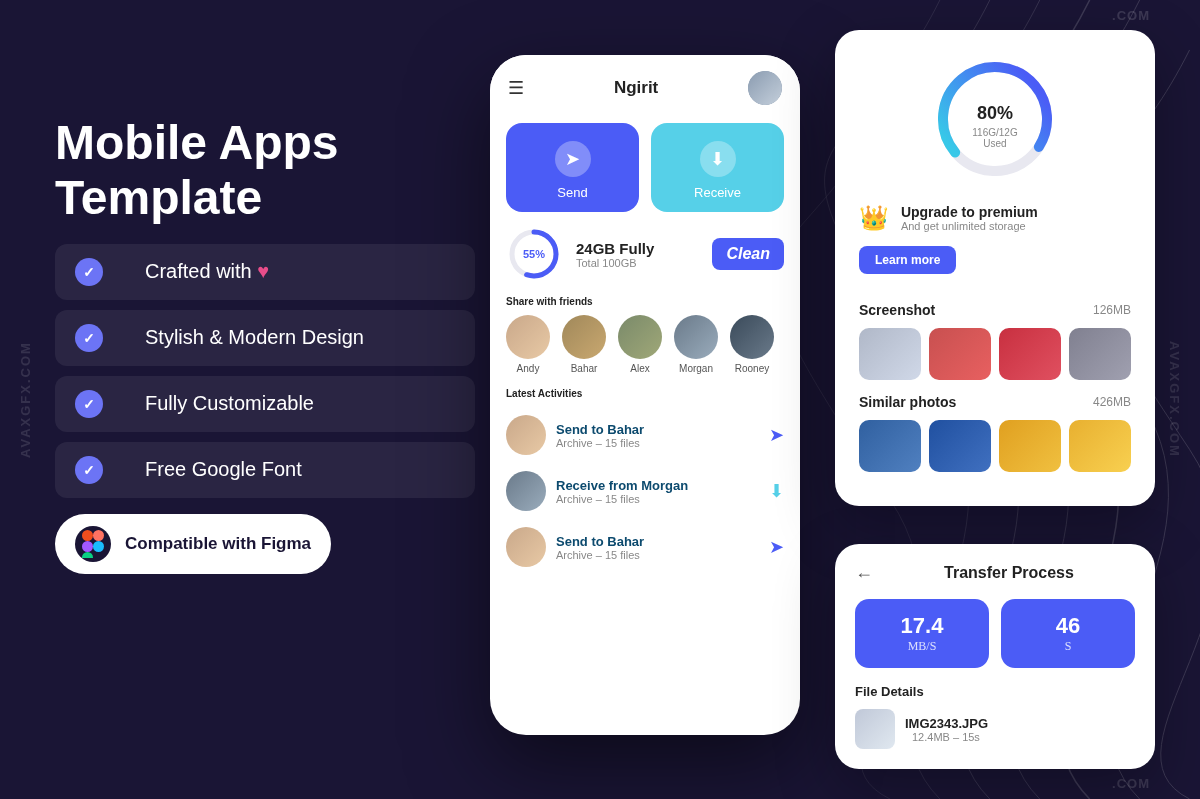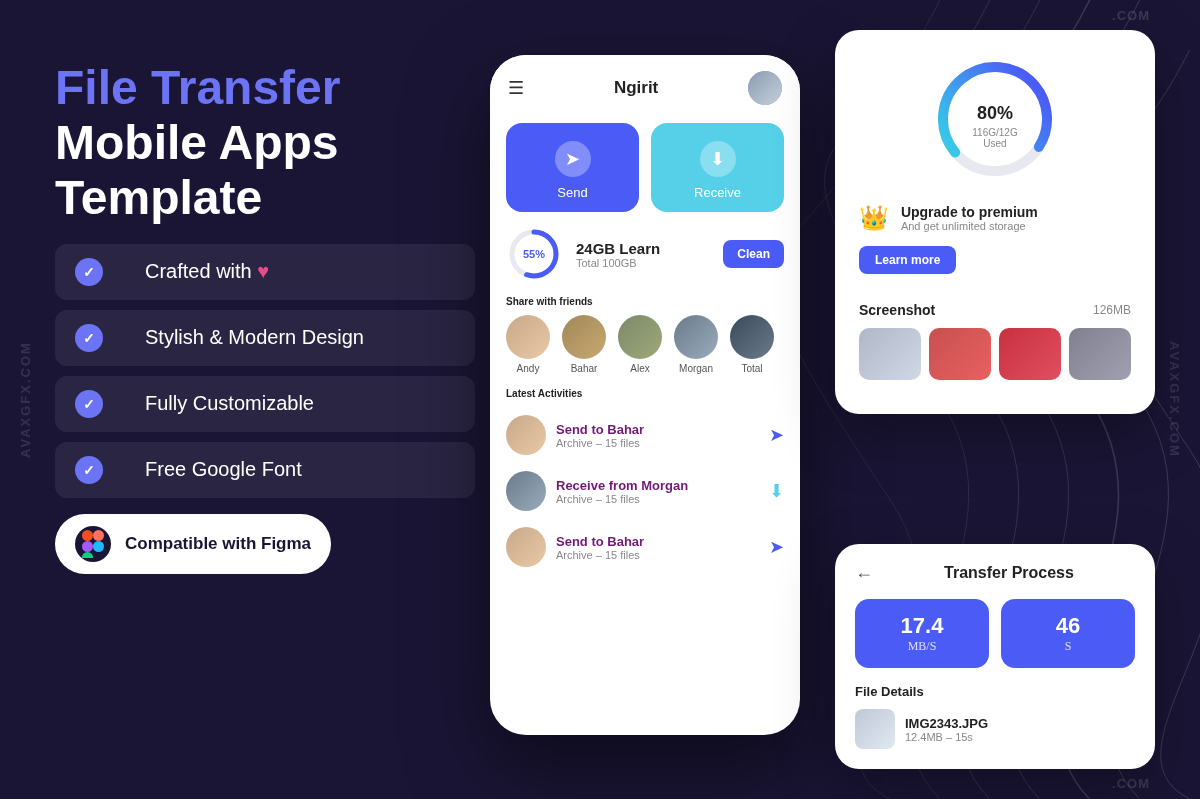--- a/index.html
+++ b/index.html
@@ -253,23 +253,24 @@
     }
     .storage-info { flex: 1; }
     .storage-used { font-size: 15px; font-weight: 700; color: #222; }
     .storage-total { font-size: 11px; color: #888; }
     .clean-btn {
       background: #4b5cf6;
       color: white;
       border: none;
       border-radius: 8px;
       padding: 7px 14px;
-      font-size: 12px;
+      font-size: 16px;
       font-weight: 600;
       cursor: pointer;
+      font-style: italic;
     }
 
     
     .section-title {
       padding: 0 16px 8px;
       font-size: 10px;
       font-weight: 700;
       color: #222;
     }
     .friends-row {
@@ -305,21 +306,21 @@
       gap: 10px;
       padding: 8px 16px;
     }
     .activity-avatar {
       width: 40px; height: 40px;
       border-radius: 50%;
       background: linear-gradient(135deg, #8a9bb0, #c5d0dc);
       flex-shrink: 0;
     }
     .activity-info { flex: 1; }
-    .activity-name { font-size: 13px; font-weight: 600; color: #701a75; }
+    .activity-name { font-size: 13px; font-weight: 600; color: #0c4a6e; }
     .activity-sub { font-size: 11px; color: #888; }
     .activity-icon {
       font-size: 18px;
     }
     .send-arrow { color: #4b5cf6; }
     .receive-arrow { color: #56d0e8; }
 
     
     .right-top-card {
       position: absolute;
@@ -454,21 +455,21 @@
       align-items: center;
       gap: 10px;
     }
     .file-thumb {
       width: 40px; height: 40px;
       border-radius: 8px;
       background: linear-gradient(135deg, #c0c8d8, #e0e8f0);
       flex-shrink: 0;
     }
     .file-name { font-size: 13px; font-weight: 600; color: #222; }
-    .file-sub { font-size: 11px; color: #888; }
+    .file-sub { font-size: 11px; color: #888; margin-left: 7px; }
 
     
     .wm-top-right {
       position: absolute;
       right: 50px;
       top: 8px;
       font-size: 13px;
       font-weight: 800;
       color: rgba(255,255,255,0.15);
       letter-spacing: 1px;
@@ -500,21 +501,21 @@
   </svg>
 </div>
 
 <div class="watermark">AVAXGFX.COM</div>
 <div class="watermark2">AVAXGFX.COM</div>
 <div class="wm-top-right">.COM</div>
 <div class="wm-bottom-right">.COM</div>
 
 <div class="left-panel">
   <div class="main-title">
-    <span class="blue">File Transfer</span><br>
+    <br>
     <span class="white">Mobile Apps</span><br>
     <span class="white">Template</span>
   </div>
 
   <div class="feature-list">
     <div class="feature-item">
       <div class="check-icon"></div>
       <span class="feature-text">Crafted with <span class="heart-icon">♥</span></span>
     </div>
     <div class="feature-item">
@@ -568,21 +569,21 @@
 
   <div class="storage-section">
     <div class="circle-progress">
       <svg width="56" height="56" viewBox="0 0 56 56">
         <circle cx="28" cy="28" r="22" stroke="#e8e8f0" stroke-width="5" fill="none"></circle>
         <circle cx="28" cy="28" r="22" stroke="#4b5cf6" stroke-width="5" fill="none" stroke-dasharray="138.2" stroke-dashoffset="62" stroke-linecap="round"></circle>
       </svg>
       <span class="circle-pct">55%</span>
     </div>
     <div class="storage-info">
-      <div class="storage-used">24GB Learn</div>
+      <div class="storage-used">24GB Fully</div>
       <div class="storage-total">Total 100GB</div>
     </div>
     <button class="clean-btn">Clean</button>
   </div>
 
   <div class="section-title">Share with friends</div>
   <div class="friends-row">
     <div class="friend-item">
       <div class="friend-avatar av1"></div>
       <span class="friend-name">Andy</span>
@@ -594,21 +595,21 @@
     <div class="friend-item">
       <div class="friend-avatar av3"></div>
       <span class="friend-name">Alex</span>
     </div>
     <div class="friend-item">
       <div class="friend-avatar av4"></div>
       <span class="friend-name">Morgan</span>
     </div>
     <div class="friend-item">
       <div class="friend-avatar av5"></div>
-      <span class="friend-name">Total</span>
+      <span class="friend-name">Rooney</span>
     </div>
   </div>
 
   <div class="section-title">Latest Activities</div>
   <div class="activity-item">
     <div class="activity-avatar" style="background:linear-gradient(135deg,#c9a88a,#e8c9a5)"></div>
     <div class="activity-info">
       <div class="activity-name">Send to Bahar</div>
       <div class="activity-sub">Archive – 15 files</div>
     </div>
@@ -671,20 +672,32 @@
     </div>
     <div class="photo-row">
       <div class="photo-thumb pt1"></div>
       <div class="photo-thumb pt2"></div>
       <div class="photo-thumb pt3"></div>
       <div class="photo-thumb pt4"></div>
     </div>
   </div>
 
   
+  <div class="photo-section">
+    <div class="photo-header">
+      <span class="photo-section-title">Similar photos</span>
+      <span class="photo-size">426MB</span>
+    </div>
+    <div class="photo-row">
+      <div class="photo-thumb pt5"></div>
+      <div class="photo-thumb pt6"></div>
+      <div class="photo-thumb pt7"></div>
+      <div class="photo-thumb pt8"></div>
+    </div>
+  </div>
 </div>
 
 <div class="right-bottom-card">
   <div class="transfer-header">
     <span class="back-arrow">←</span>
     <span class="transfer-title">Transfer Process</span>
   </div>
   <div class="transfer-stats">
     <div class="stat-box">
       <div class="stat-number">

